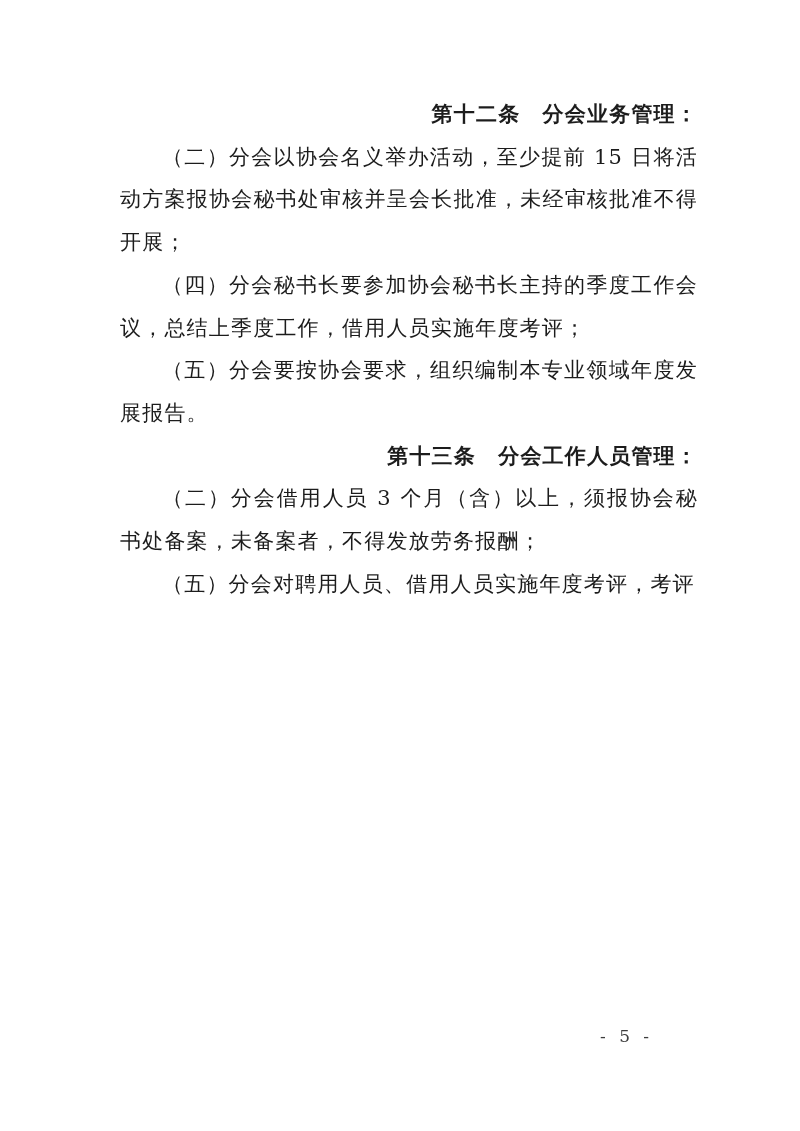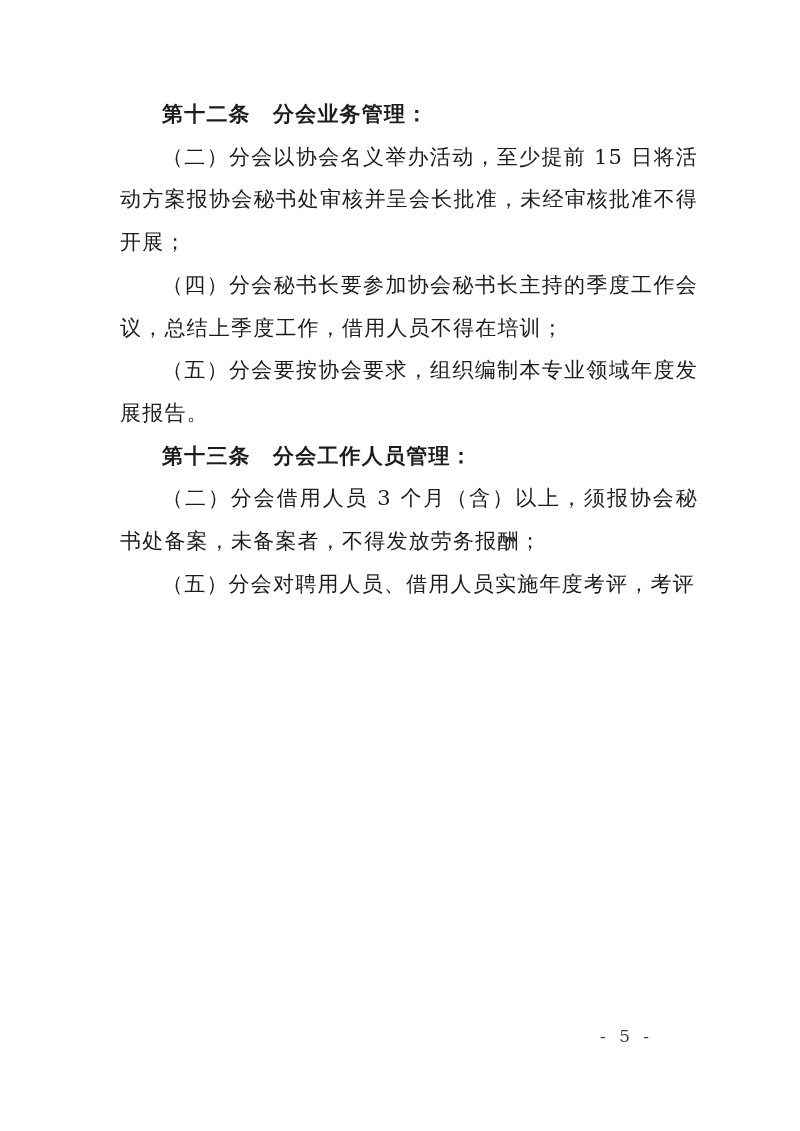--- a/index.html
+++ b/index.html
@@ -30,21 +30,21 @@
     font-size: 21px;
     line-height: 42.7px;
     letter-spacing: 1.2px;
     color: #1c1c1c;
     text-align: justify;
     text-indent: 42px;
     word-break: break-all;
   }
   .para.heading {
     font-weight: 700;
-    text-align: left;
+    text-align: right;
   }
   .page-number {
     position: absolute;
     left: 600px;
     top: 1025px;
     width: 90px;
     font-size: 17px;
     line-height: 22px;
     letter-spacing: 4px;
     color: #3d3d3d;
@@ -52,20 +52,20 @@
     white-space: nowrap;
   }
 </style>
 </head>
 <body>
 
 <div class="page">
   <div class="doc" id="doc-body">
       <p class="para heading">第十二条　分会业务管理：</p>
       <p class="para body">（二）分会以协会名义举办活动，至少提前 15 日将活动方案报协会秘书处审核并呈会长批准，未经审核批准不得开展；</p>
-      <p class="para body">（四）分会秘书长要参加协会秘书长主持的季度工作会议，总结上季度工作，借用人员不得在培训；</p>
+      <p class="para body">（四）分会秘书长要参加协会秘书长主持的季度工作会议，总结上季度工作，借用人员实施年度考评；</p>
       <p class="para body">（五）分会要按协会要求，组织编制本专业领域年度发展报告。</p>
       <p class="para heading">第十三条　分会工作人员管理：</p>
       <p class="para body">（二）分会借用人员 3 个月（含）以上，须报协会秘书处备案，未备案者，不得发放劳务报酬；</p>
       <p class="para body">（五）分会对聘用人员、借用人员实施年度考评，考评</p>
     </div>
   <div class="page-number">- 5 -</div>
 </div>
 
 </body></html>

